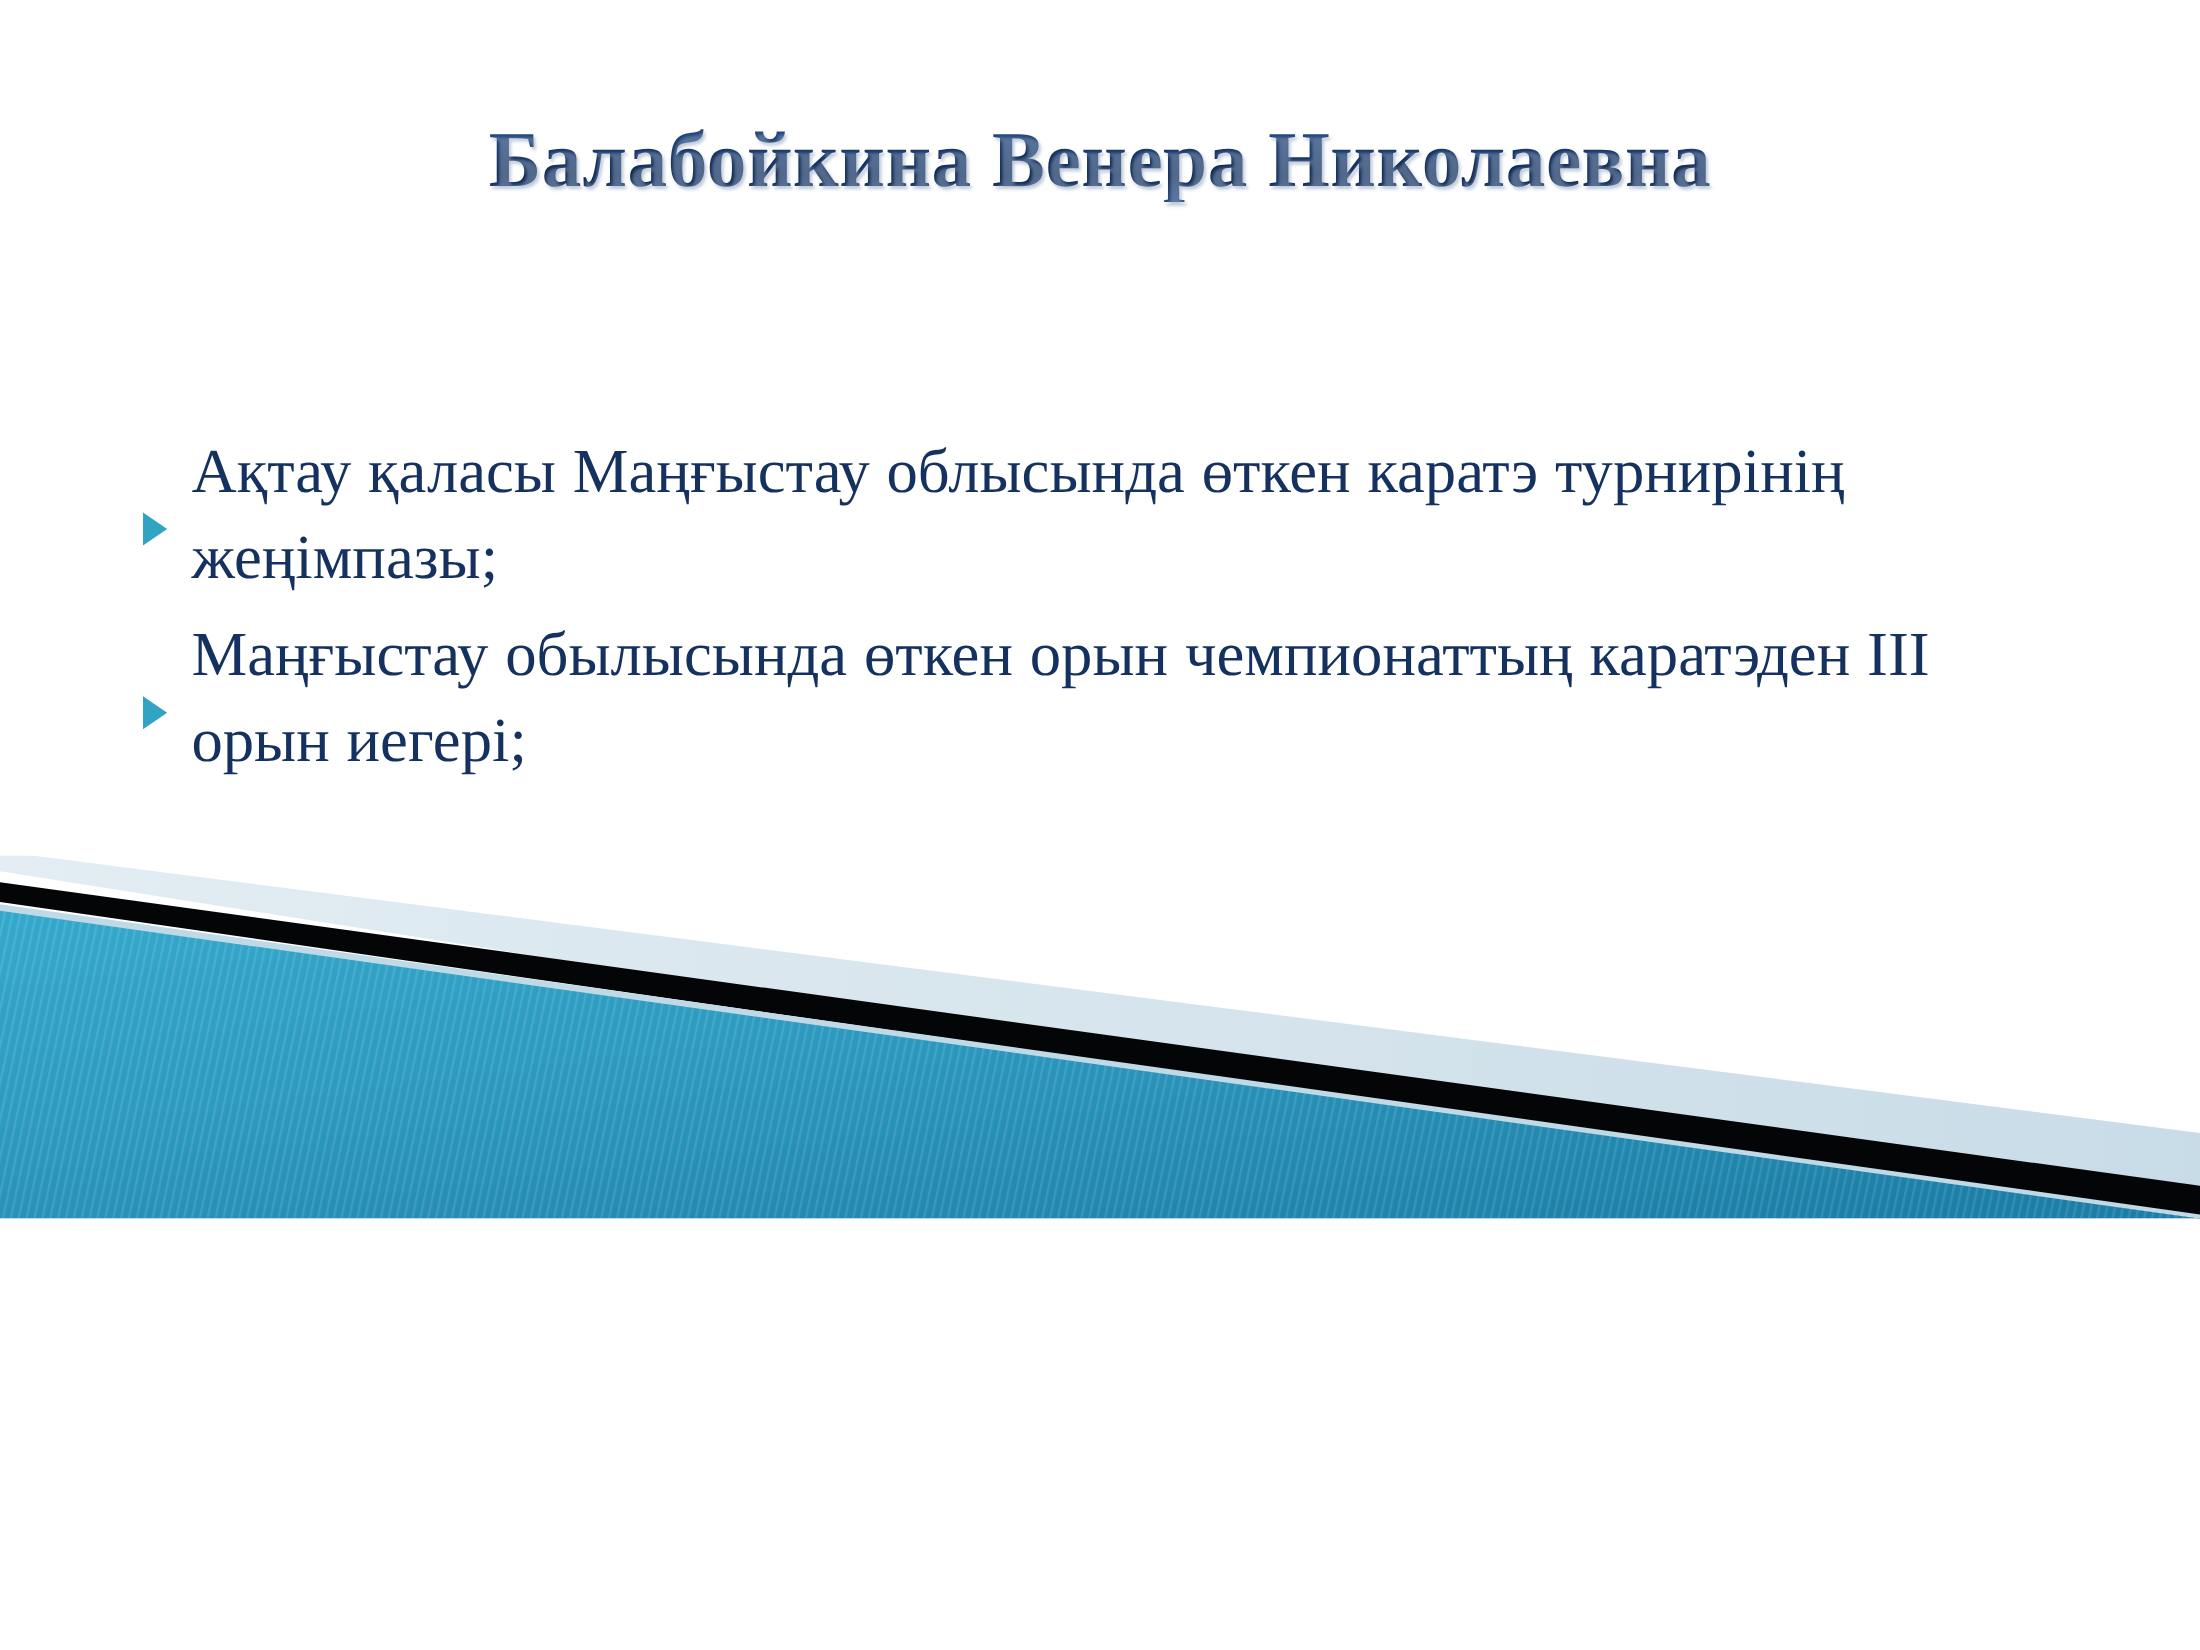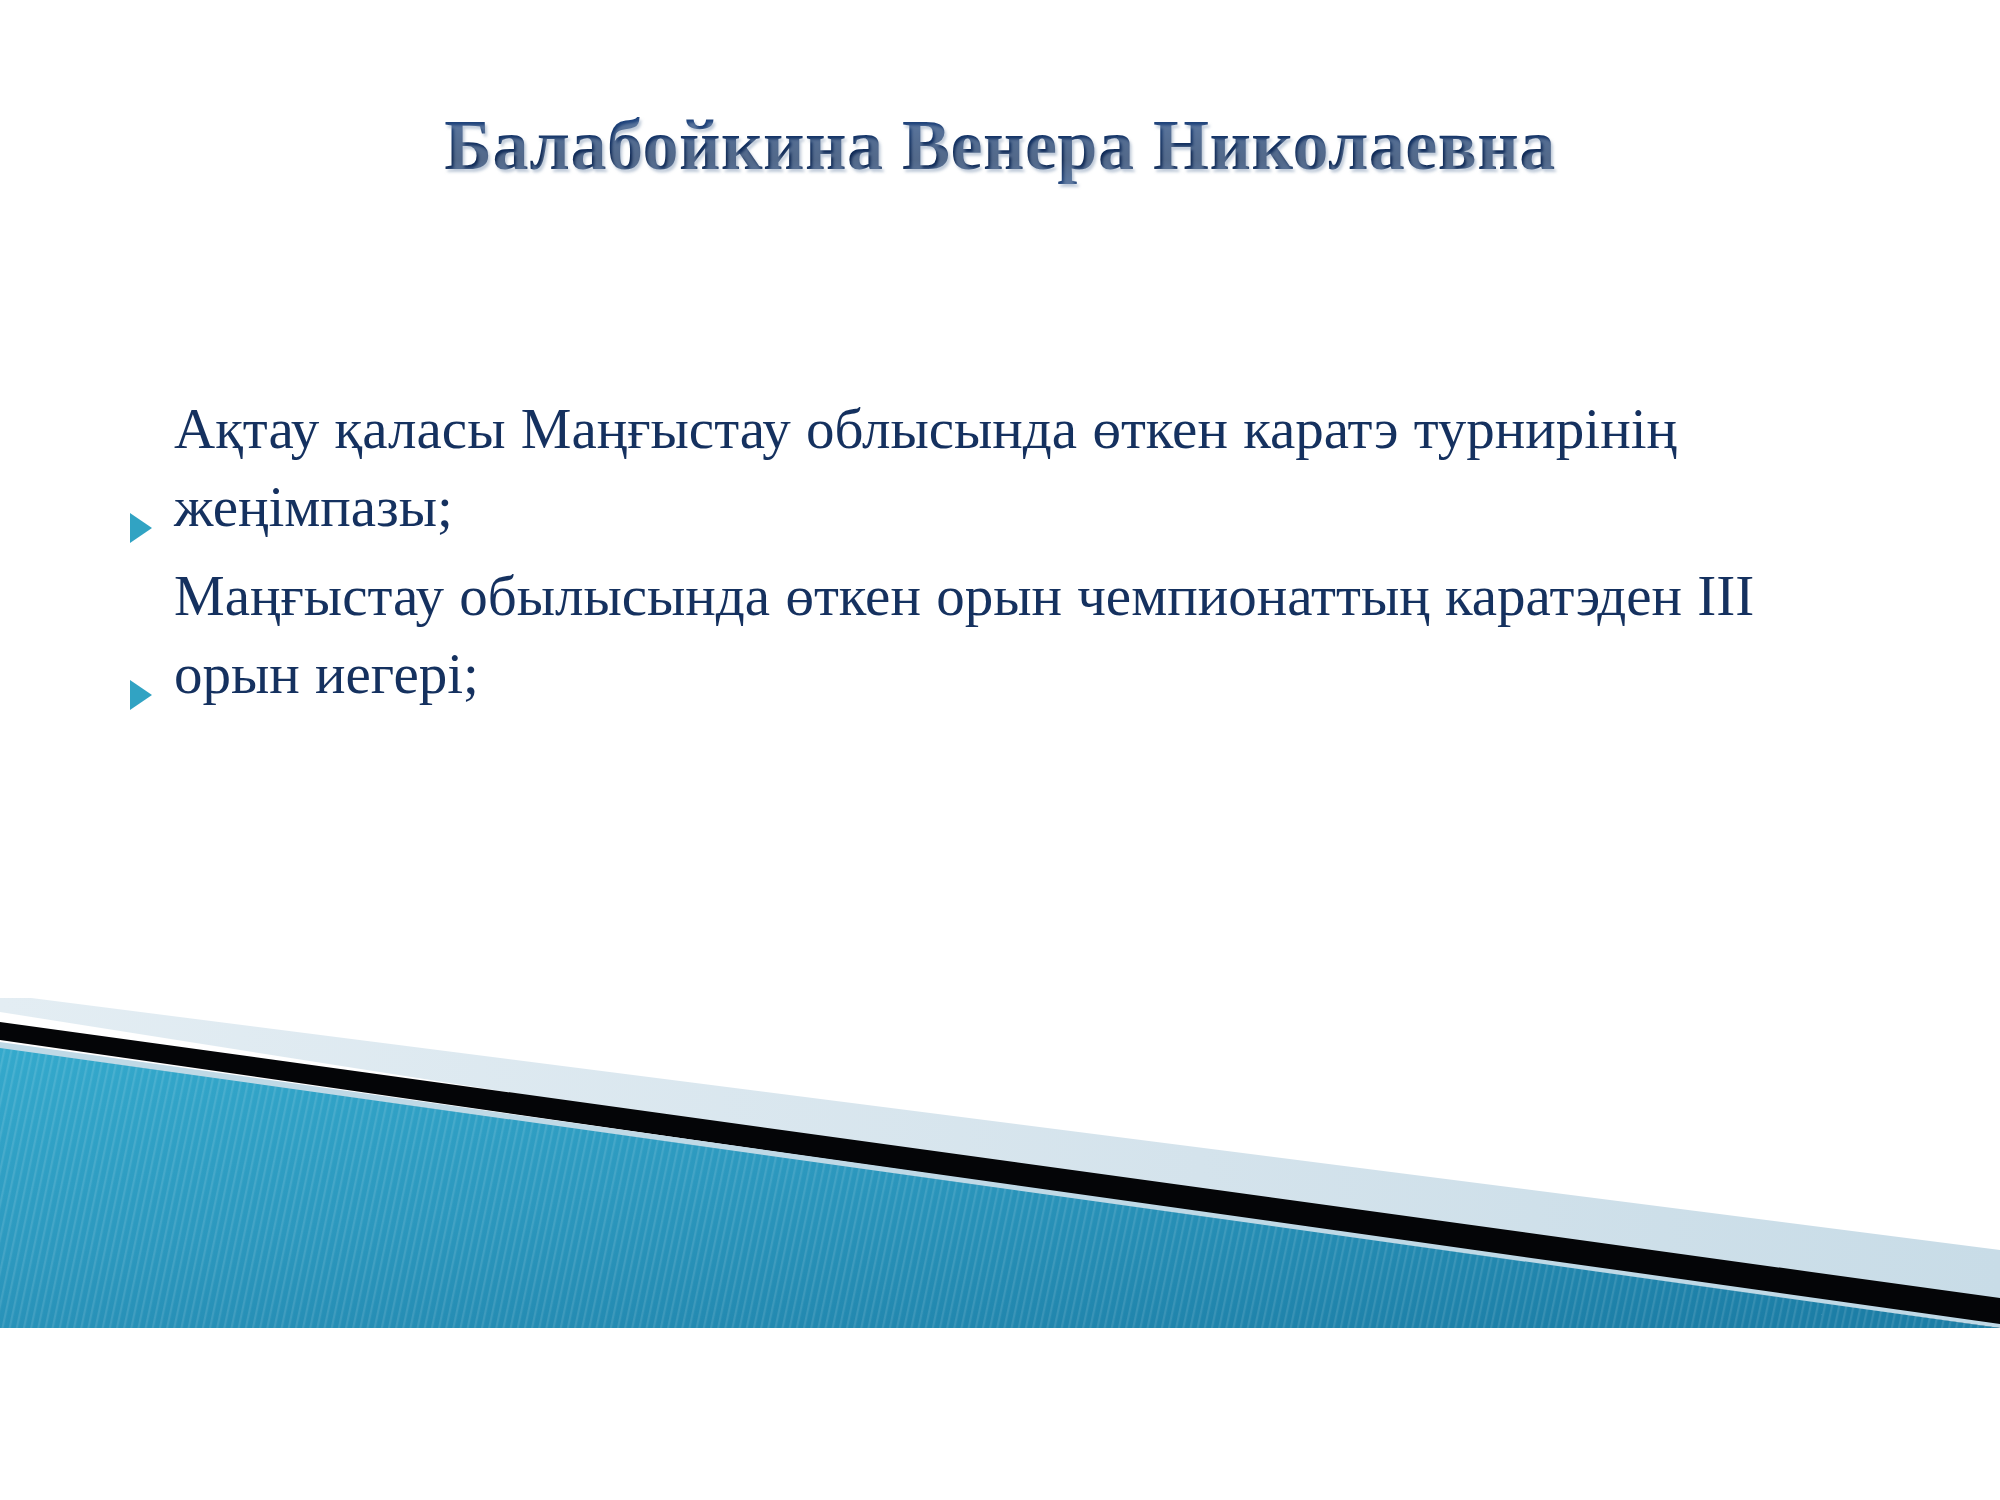--- a/index.html
+++ b/index.html
@@ -4,21 +4,21 @@
 <style>
   html, body {
     margin: 0;
     padding: 0;
     background: #ffffff;
   }
 
   #slide {
     position: relative;
     width: 2000px;
-    height: 1328px;
+    height: 1108px;
     background: #ffffff;
     overflow: hidden;
     font-family: "Liberation Serif", "DejaVu Serif", serif;
   }
 
   
   #title-block {
     position: absolute;
     left: 0;
     top: 108px;
@@ -45,21 +45,21 @@
   
   #body-list {
     position: absolute;
     left: 128px;
     top: 390px;
     width: 1760px;
   }
 
   .bullet-row {
     display: flex;
-    align-items: flex-end;
+    align-items: center;
     margin-bottom: 12px;
   }
 
   .bullet-marker {
     flex: 0 0 auto;
     width: 46px;
     padding-top: 26px;
     box-sizing: border-box;
   }
 

